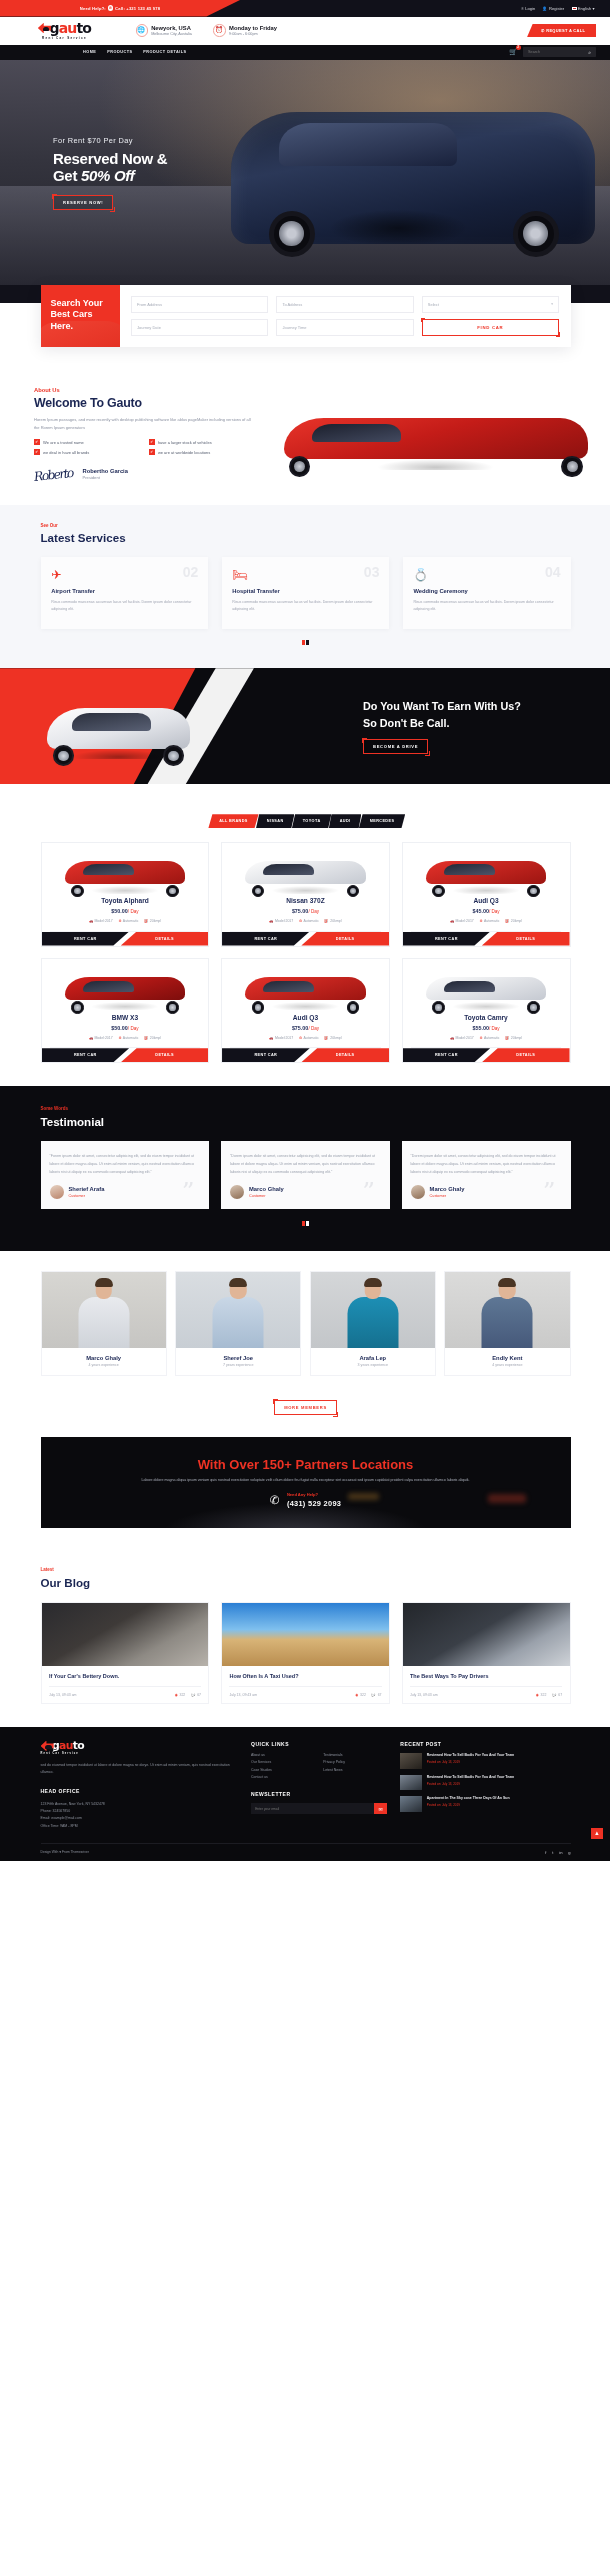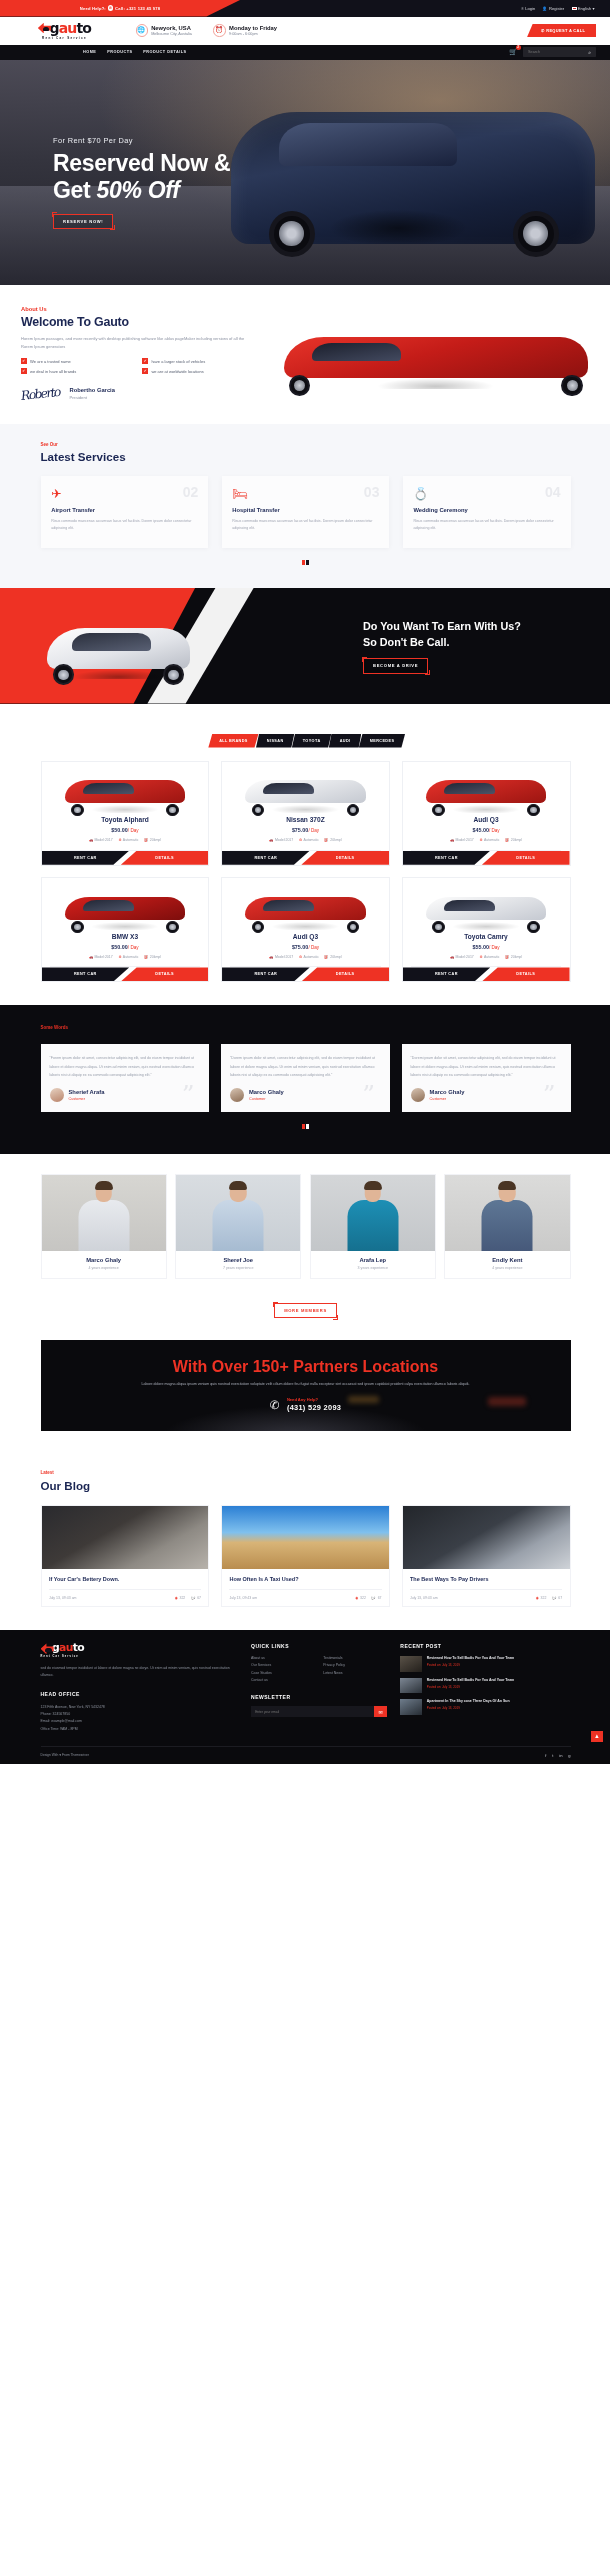--- a/index.html
+++ b/index.html
@@ -80,21 +80,21 @@
     border-radius: 66px 50px 18px 18px / 58px 48px 18px 18px;
     box-shadow: inset 0 8.3px 23px rgba(255,255,255,.08);
   }
   .hero-win { position:absolute; top:11.6px; left:48px; width:178px; height:43px;
     background:linear-gradient(170deg,#4c5a7c,#18203a); border-radius:31px 23px 6.6px 6.6px/25px 20px 6.6px 6.6px; opacity:.9;}
   .wheel { position:absolute; bottom:-13.2px; width:46px; height:46px; border-radius:50%; background:#0b0b10; border:5px solid #15151c; }
   .wheel:after { content:""; position:absolute; inset:5.8px; border-radius:50%; background:radial-gradient(circle,#c6c9d2 25%, #8b8f9a 60%, #4a4d57 100%); }
   .wheel.w1 { left:38px; } .wheel.w2 { right:36px; }
   .hero-content { position:absolute; left:53px; top:76px; z-index:5; }
   .hero-eyebrow { color:#eceef3; font-size:7.4px; letter-spacing:0.4px; margin-bottom:5.8px; }
-  .hero-title { color:#fff; font-size:23px; font-weight:900; line-height:1.14; letter-spacing:-0.3px; }
+  .hero-title { color:#fff; font-size:15px; font-weight:900; line-height:1.14; letter-spacing:-0.3px; }
   .hero-title .it { font-style:italic; }
   .btn-outline {
     display:inline-block; margin-top:10.8px; border:0.8px solid #ee3224; color:#fff;
     background:rgba(0,0,0,.2); font-size:4.1px; font-weight:bold; letter-spacing:0.7px;
     padding:4.1px 9px; position:relative; cursor:pointer;
   }
   .btn-outline:before, .btn-outline:after { content:""; position:absolute; width:4.1px; height:4.1px; border:0.8px solid #ee3224; }
   .btn-outline:before { top:-2.5px; left:-2.5px; border-right:none; border-bottom:none; }
   .btn-outline:after { bottom:-2.5px; right:-2.5px; border-left:none; border-top:none; }
 
@@ -109,21 +109,21 @@
   .sb-right { flex:1; padding:11.6px 11.6px; display:grid; grid-template-columns:1fr 1fr 1fr; gap:6.6px 8.3px; }
   .fld { border:0.8px solid #ececf1; height:16.5px; display:flex; align-items:center; padding:0 5px; font-size:4px; color:#a7acb8; background:#fff; }
   .fld.sel:after { content:"▾"; margin-left:auto; font-size:3.3px; color:#b2b6c0; }
   .findcar { border:0.8px solid #ee3224; color:#ee3224; font-size:4.3px; font-weight:bold; letter-spacing:0.7px; display:flex; align-items:center; justify-content:center; height:16.5px; position:relative; background:#fff; cursor:pointer;}
   .findcar:before, .findcar:after { content:""; position:absolute; width:3.3px; height:3.3px; border:0.8px solid #ee3224; }
   .findcar:before { top:-2.1px; left:-2.1px; border-right:none; border-bottom:none; }
   .findcar:after { bottom:-2.1px; right:-2.1px; border-left:none; border-top:none; }
 
   
   .about { padding:21.5px 0 23px; display:flex; gap:15px; align-items:flex-start; }
-  .about-left { width:257px; padding-left:21px; }
+  .about-left { width:257px; padding-left:34px; }
   .eyebrow { color:#ee3224; font-size:5.8px; font-weight:bold; margin-bottom:3.3px; }
   h2.big { font-size:12.4px; font-weight:900; color:#1b2653; letter-spacing:-0.2px; }
   .about p { font-size:4px; color:#8a90a0; line-height:2; margin-top:5.8px; }
   .checks { display:grid; grid-template-columns:1fr 1fr; gap:4.1px 6.6px; margin-top:7.4px; }
   .chk { display:flex; align-items:center; gap:3.3px; font-size:4px; color:#545c6e; }
   .chk .box { width:5.8px; height:5.8px; background:#ee3224; color:#fff; font-size:3.7px; display:flex; align-items:center; justify-content:center; }
   .sigrow { display:flex; align-items:center; gap:10px; margin-top:11.6px; }
   .sig { font-family:"DejaVu Serif", serif; font-style:italic; font-size:12.4px; color:#1b2653; transform:rotate(-6deg); letter-spacing:-1.7px; }
   .sig-name { font-size:5.8px; font-weight:bold; color:#1b2653; }
   .sig-role { font-size:4.1px; color:#8a90a0; margin-top:1.7px; }
@@ -234,21 +234,21 @@
   .center-btn { display:flex; justify-content:center; margin-top:13.2px; }
   .center-btn .btn-outline { color:#ee3224; background:#fff; }
 
   
   .partners { padding:0 0 21.5px; background:#fff; }
   .p-box { position:relative; height:91px; background:#0a0a0d; overflow:hidden; display:flex; flex-direction:column; align-items:center; justify-content:center; }
   .p-bgcar { position:absolute; left:0; right:0; bottom:-5px; height:76px;
      background:radial-gradient(ellipse 190px 43px at 48% 100%, rgba(72,72,84,.65), transparent 70%); }
   .p-glow { position:absolute; right:45px; bottom:25px; width:38px; height:9px; background:rgba(210,60,40,.35); filter:blur(2.5px); border-radius:2.5px;}
   .p-glow2 { position:absolute; left:58%; bottom:28px; width:31px; height:7.4px; background:rgba(215,150,50,.3); filter:blur(2.5px); border-radius:2.5px;}
-  .p-box h2 { position:relative; z-index:3; color:#fff; font-size:16px; font-weight:900; }
+  .p-box h2 { position:relative; z-index:3; color:#fff; font-size:13px; font-weight:900; }
   .p-box h2 span { color:#ee3224; }
   .p-box p { position:relative; z-index:3; color:#a9aeb9; font-size:3.6px; line-height:2.2; text-align:center; width:348px; margin-top:5px; }
   .p-phone { position:relative; z-index:3; display:flex; align-items:center; gap:7.4px; margin-top:7.4px; }
   .p-phone .ico { color:#fff; font-size:11.6px; }
   .p-need { font-size:4.1px; color:#ee3224; font-weight:bold; }
   .p-num { font-size:7.4px; color:#fff; font-weight:bold; letter-spacing:0.3px; margin-top:1.7px; }
 
   
   .blog { padding:18px 0 23px; background:#fff; }
   .b-grid { display:grid; grid-template-columns:repeat(3,1fr); gap:11.6px; }
@@ -384,20 +384,38 @@
     <div class="hero-content">
       <div class="hero-eyebrow">For Rent $70 Per Day</div>
       <div class="hero-title">
         <div>Reserved Now &amp;</div>
         <div><span>Get </span><span class="it">50% Off</span></div>
       </div>
       <div class="btn-outline">RESERVE NOW!</div>
     </div>
   </div>
 
+  <div class="searchsec">
+    <div class="search-strip"></div>
+    <div class="searchbar">
+      <div class="sb-left">
+        <h3>Search Your Best Cars Here.</h3>
+      </div>
+      <div class="sb-right">
+        <div class="fld">From Address</div>
+        <div class="fld">To Address</div>
+        <div class="fld sel">
+            <span>Select</span>
+          </div>
+        <div class="fld">Journey Date</div>
+        <div class="fld">Journey Time</div>
+        <div class="findcar">FIND CAR</div>
+      </div>
+    </div>
+  </div>
 
   <div class="about">
     <div class="about-left">
       <div class="eyebrow">About Us</div>
       <h2 class="big">Welcome To Gauto</h2>
       <p>Horem Ipsum passages, and more recently with desktop publishing software like aldus pageMaker including versions of all the Rorem Ipsum generators</p>
       <div class="checks">
         <div class="chk">
             <span class="box">✔</span>
             <span>We are a trusted name</span>
@@ -618,20 +636,21 @@
             </div>
           </div>
         </div>
     </div>
   </div>
 
   <div class="testi">
     <div class="container">
       <div class="sec-head">
         <div class="eyebrow">Some Words</div>
+        <h2>Testimonial</h2>
       </div>
       <div class="t-grid">
         <div class="t-card">
           <div class="t-quote">”</div>
           <p>"Forem ipsum dolor sit amet, consectetur adipisicing elit, sed do eiusm tempor incididunt ut labore et dolore magna aliqua. Ut enim ad minim veniam, quis nostrud exercitation ullamco laboris nisi ut aliquip ex ea commodo consequat adipisicing elit."</p>
           <div class="t-auth">
             <div class="t-av f"></div>
             <div>
               <div class="t-name">Sherief Arafa</div>
               <div class="t-role">Customer</div>

